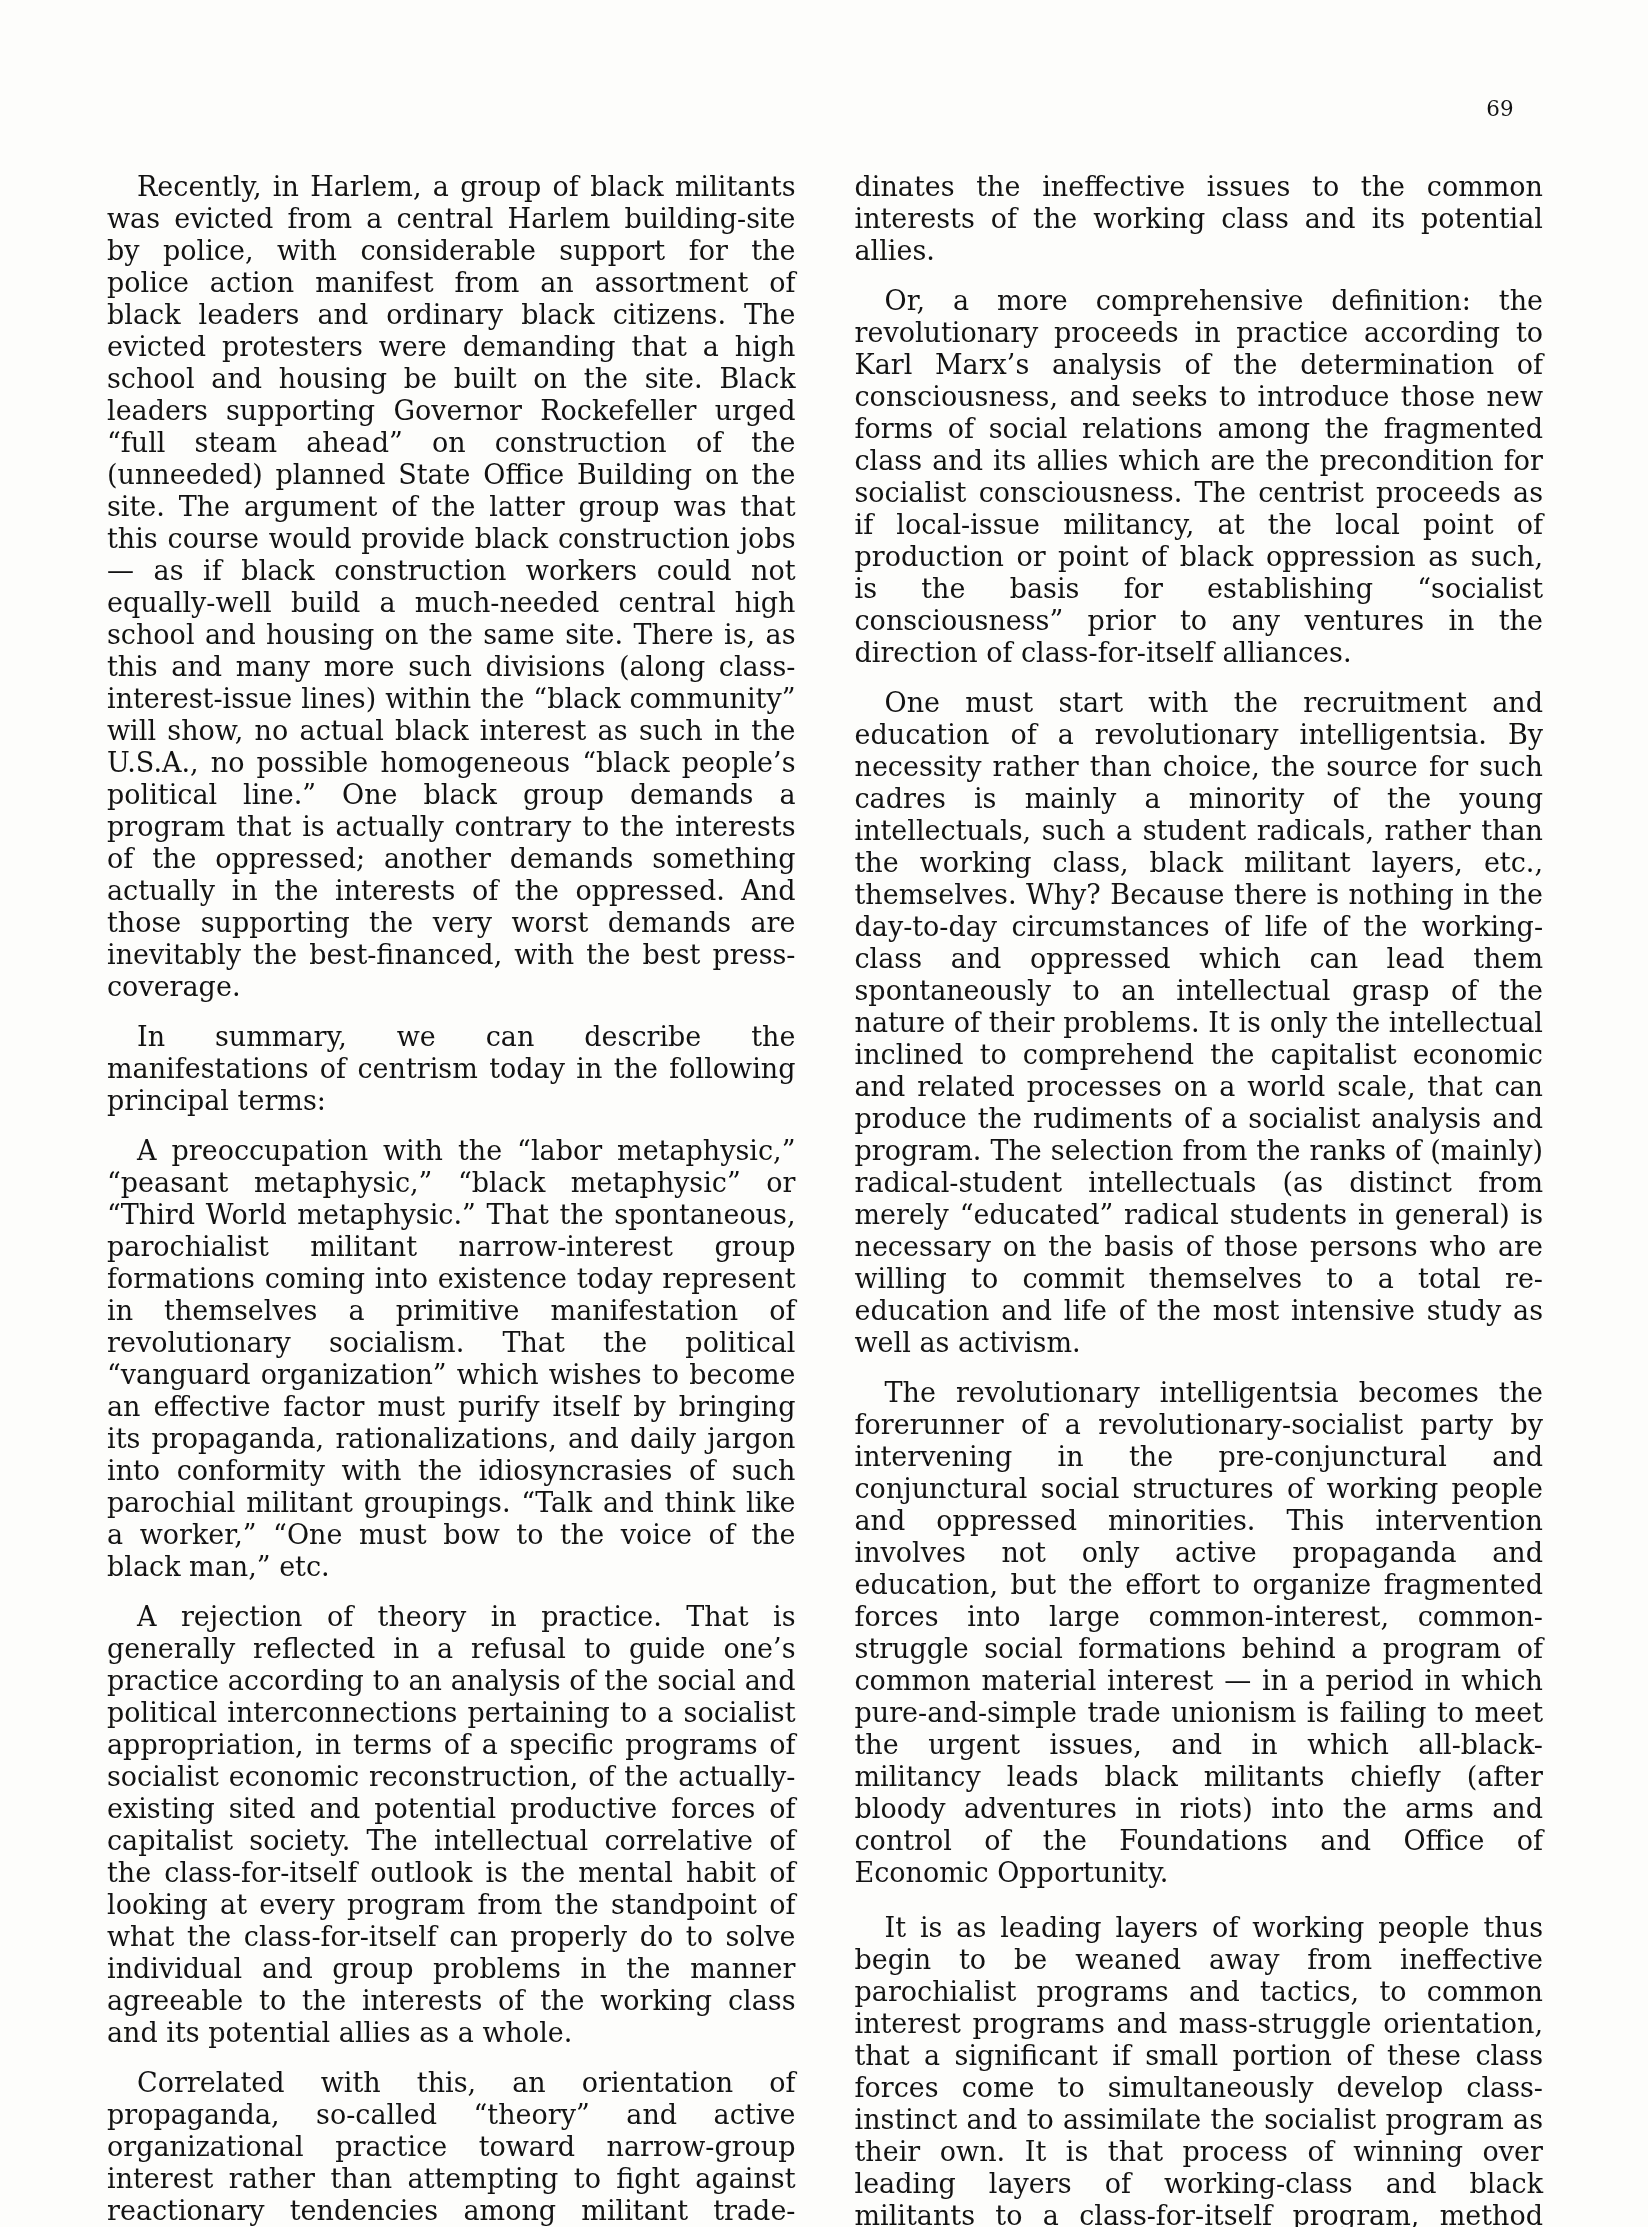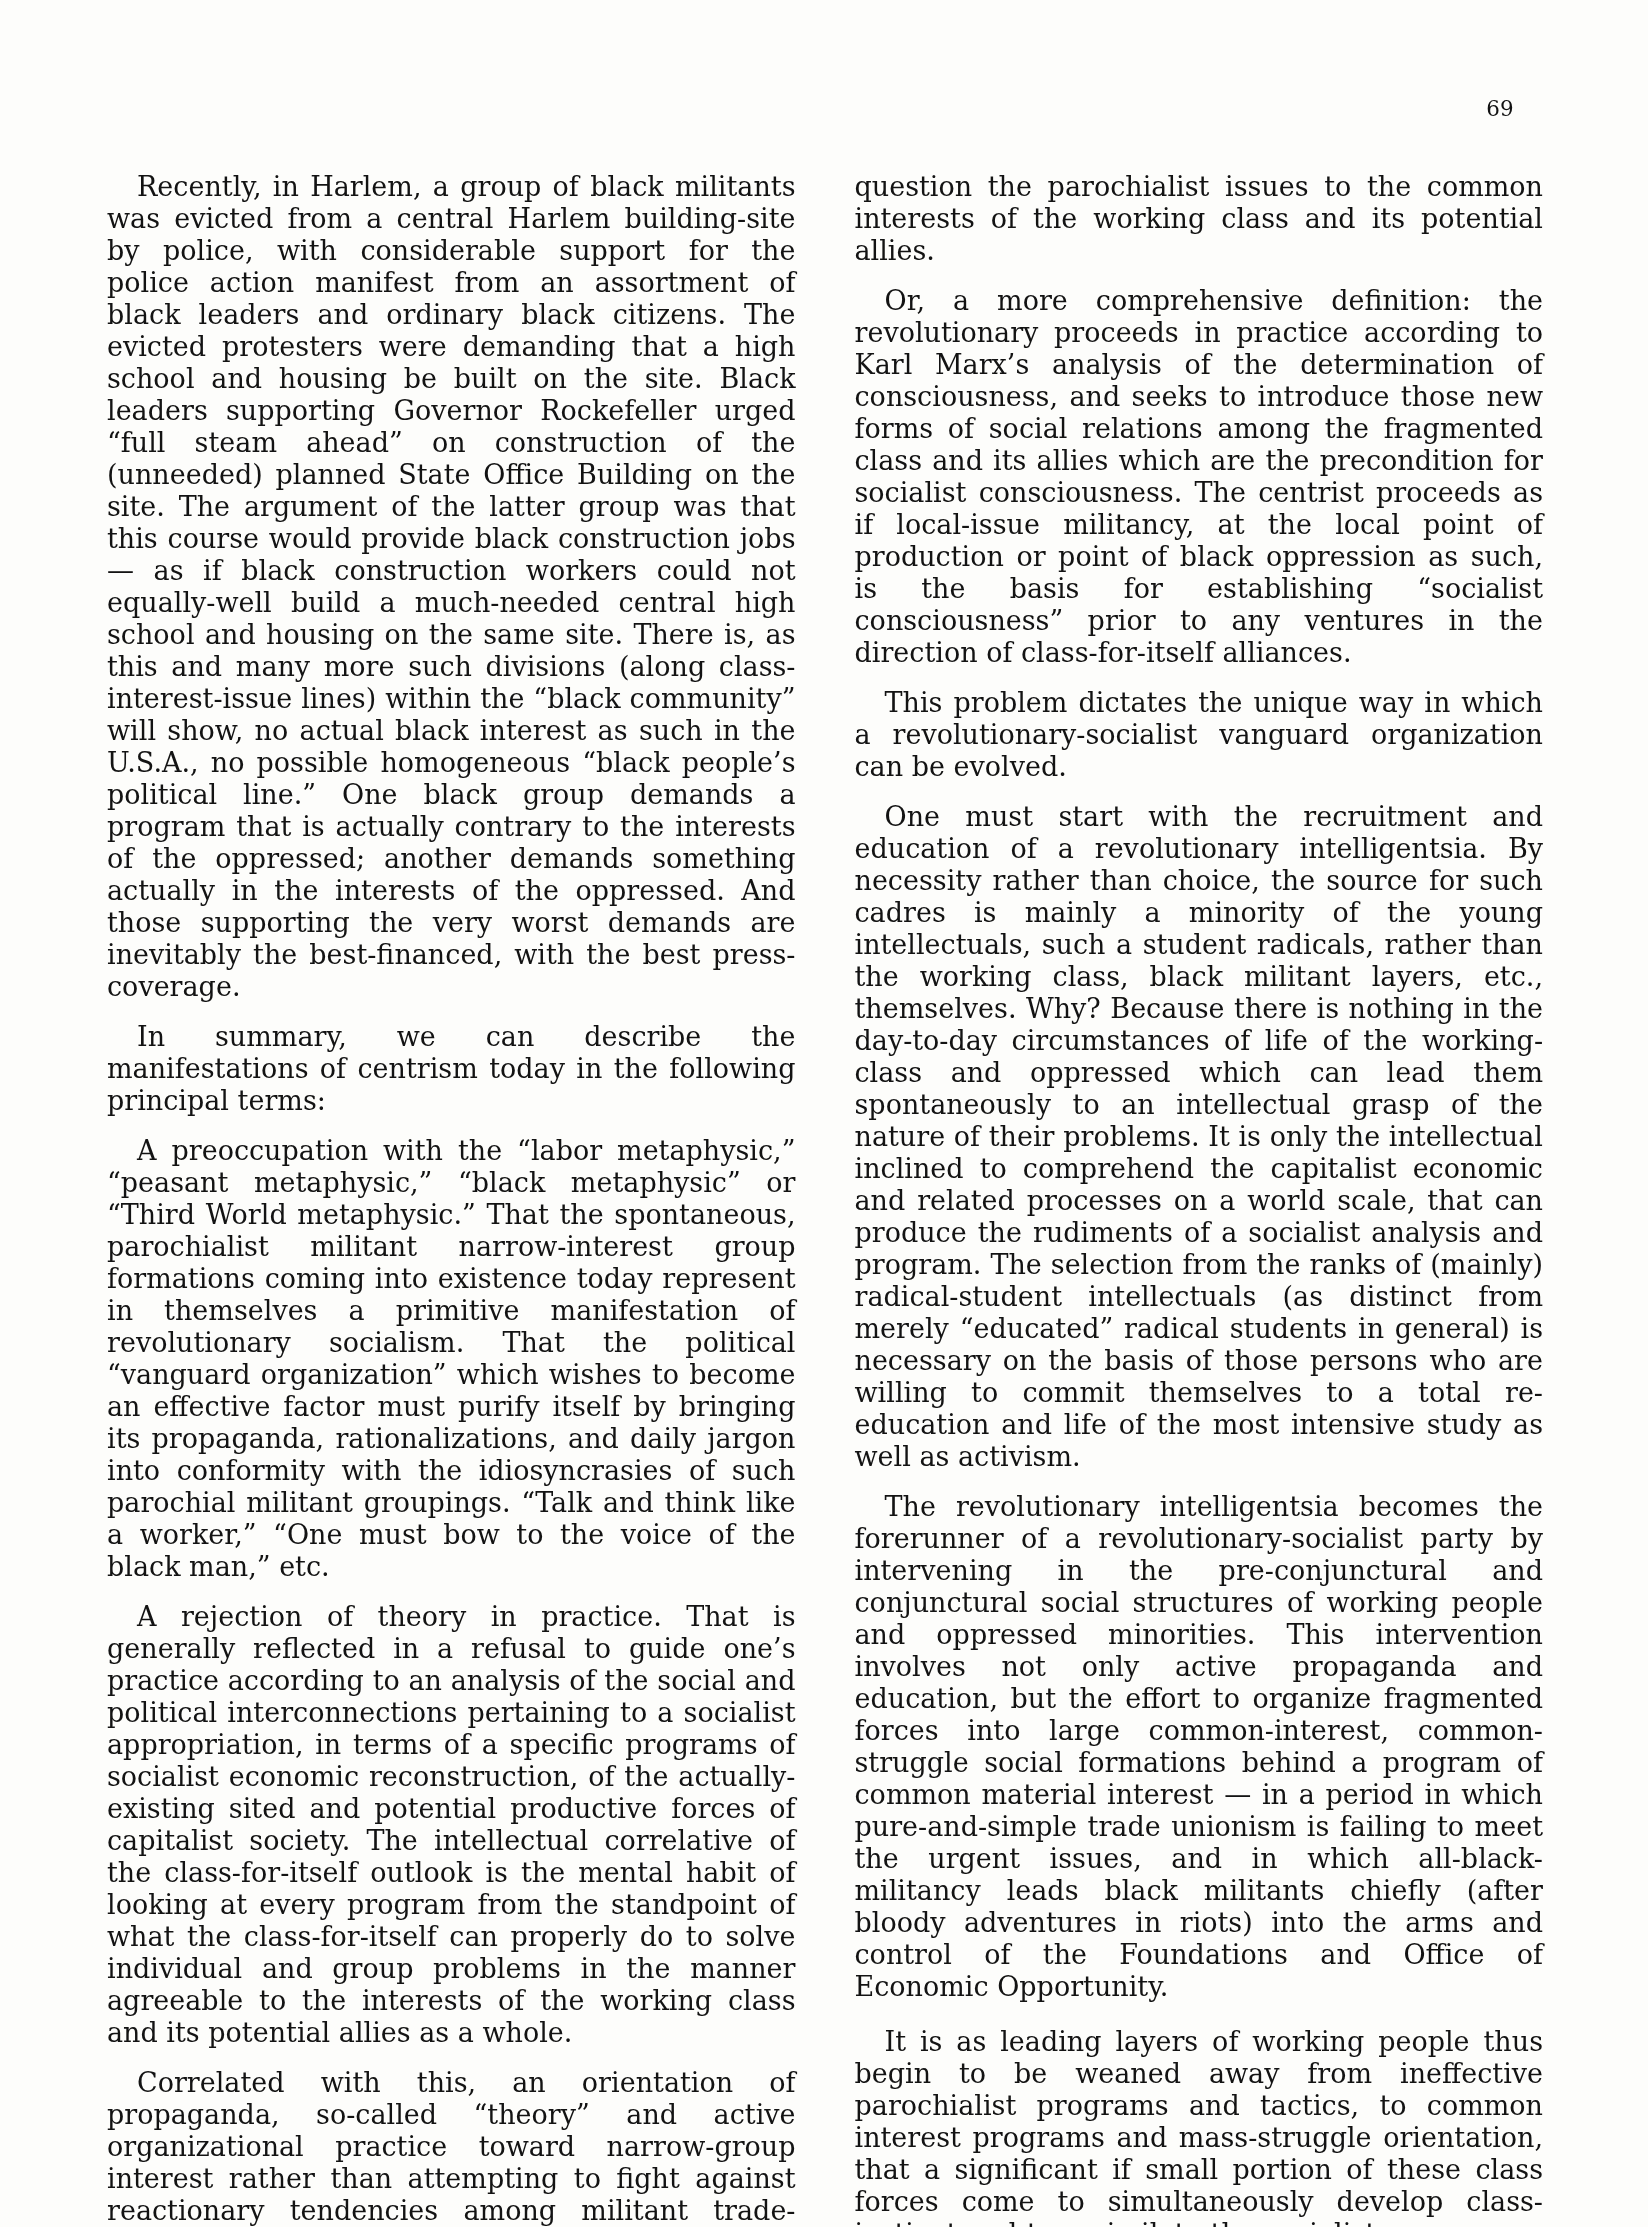--- a/index.html
+++ b/index.html
@@ -71,23 +71,22 @@
 
     <div class="col">
       <p class="indent">Recently, in Harlem, a group of black militants was evicted from a central Harlem building-site by police, with considerable support for the police action manifest from an assortment of black leaders and ordinary black citizens. The evicted protesters were demanding that a high school and housing be built on the site. Black leaders supporting Governor Rockefeller urged “full steam ahead” on construction of the (unneeded) planned State Office Building on the site. The argument of the latter group was that this course would provide black construction jobs — as if black construction workers could not equally-well build a much-needed central high school and housing on the same site. There is, as this and many more such divisions (along class-interest-issue lines) within the “black community” will show, no actual black interest as such in the U.S.A., no possible homogeneous “black people’s political line.” One black group demands a program that is actually contrary to the interests of the oppressed; another demands something actually in the interests of the oppressed. And those supporting the very worst demands are inevitably the best-financed, with the best press-coverage.</p>
       <p class="indent">In summary, we can describe the manifestations of centrism today in the following principal terms:</p>
       <p class="indent">A preoccupation with the “labor metaphysic,” “peasant metaphysic,” “black metaphysic” or “Third World metaphysic.” That the spontaneous, parochialist militant narrow-interest group formations coming into existence today represent in themselves a primitive manifestation of revolutionary socialism. That the political “vanguard organization” which wishes to become an effective factor must purify itself by bringing its propaganda, rationalizations, and daily jargon into conformity with the idiosyncrasies of such parochial militant groupings. “Talk and think like a worker,” “One must bow to the voice of the black man,” etc.</p>
       <p class="indent"><span>A rejection of theory </span><b>in practice</b><span>. That is generally reflected in a refusal to guide one’s practice according to an analysis of the social and political interconnections pertaining to a socialist appropriation, in terms of a specific programs of socialist economic reconstruction, of the actually-existing sited and potential productive forces of capitalist society. The intellectual correlative of the class-for-itself outlook is the mental habit of looking at every program from the standpoint of what the class-for-itself can properly do to solve individual and group problems in the manner agreeable to the interests of the working class and its potential allies as a whole.</span></p>
       <p class="indent"><span>Correlated with this, an orientation of propaganda, so-called “theory” and active organizational practice toward narrow-group interest rather than attempting to fight against reactionary tendencies among </span><b>militant</b><span> trade-unionist, black militant, etc. layers. The centrist subordinates the question of united front alliances to parochialist interests, where the revolutionary subor-</span></p>
     </div>
 
     <div class="col">
-      <p class="noindent">question the parochialist issues to the common interests of the working class and its potential allies.</p>
+      <p class="noindent">dinates the ineffective issues to the common interests of the working class and its potential allies.</p>
       <p class="indent"><span>Or, a more comprehensive definition: the revolutionary proceeds in practice according to Karl Marx’s analysis of the determination of consciousness, and seeks to introduce those new forms of social relations among the fragmented class and its allies which are the precondition for socialist consciousness. The centrist proceeds as if local-issue militancy, at the local point of production or point of black oppression as such, is the basis for establishing “socialist consciousness” </span><b>prior to</b><span> any ventures in the direction of class-for-itself alliances.</span></p>
-      <p class="indent">This problem dictates the unique way in which a revolutionary-socialist vanguard organization can be evolved.</p>
       <p class="indent">One must start with the recruitment and education of a revolutionary intelligentsia. By necessity rather than choice, the source for such cadres is mainly a minority of the young intellectuals, such a student radicals, rather than the working class, black militant layers, etc., themselves. Why? Because there is nothing in the day-to-day circumstances of life of the working-class and oppressed which can lead them spontaneously to an intellectual grasp of the nature of their problems. It is only the intellectual inclined to comprehend the capitalist economic and related processes on a world scale, that can produce the rudiments of a socialist analysis and program. The selection from the ranks of (mainly) radical-student intellectuals (as distinct from merely “educated” radical students in general) is necessary on the basis of those persons who are willing to commit themselves to a total re-education and life of the most intensive study as well as activism.</p>
       <p class="indent gap-big">The revolutionary intelligentsia becomes the forerunner of a revolutionary-socialist party by intervening in the pre-conjunctural and conjunctural social structures of working people and oppressed minorities. This intervention involves not only active propaganda and education, but the effort to organize fragmented forces into large common-interest, common-struggle social formations behind a program of common material interest — in a period in which pure-and-simple trade unionism is failing to meet the urgent issues, and in which all-black-militancy leads black militants chiefly (after bloody adventures in riots) into the arms and control of the Foundations and Office of Economic Opportunity.</p>
       <p class="indent">It is as leading layers of working people thus begin to be weaned away from ineffective parochialist programs and tactics, to common interest programs and mass-struggle orientation, that a significant if small portion of these class forces come to simultaneously develop class-instinct and to assimilate the socialist program as their own. It is that process of winning over leading layers of working-class and black militants to a class-for-itself program, method and outlook that constitutes the beginning of a real revolutionary-socialist organization today.</p>
     </div>
 
   </div>
 </div>
 
 
 </body></html>

